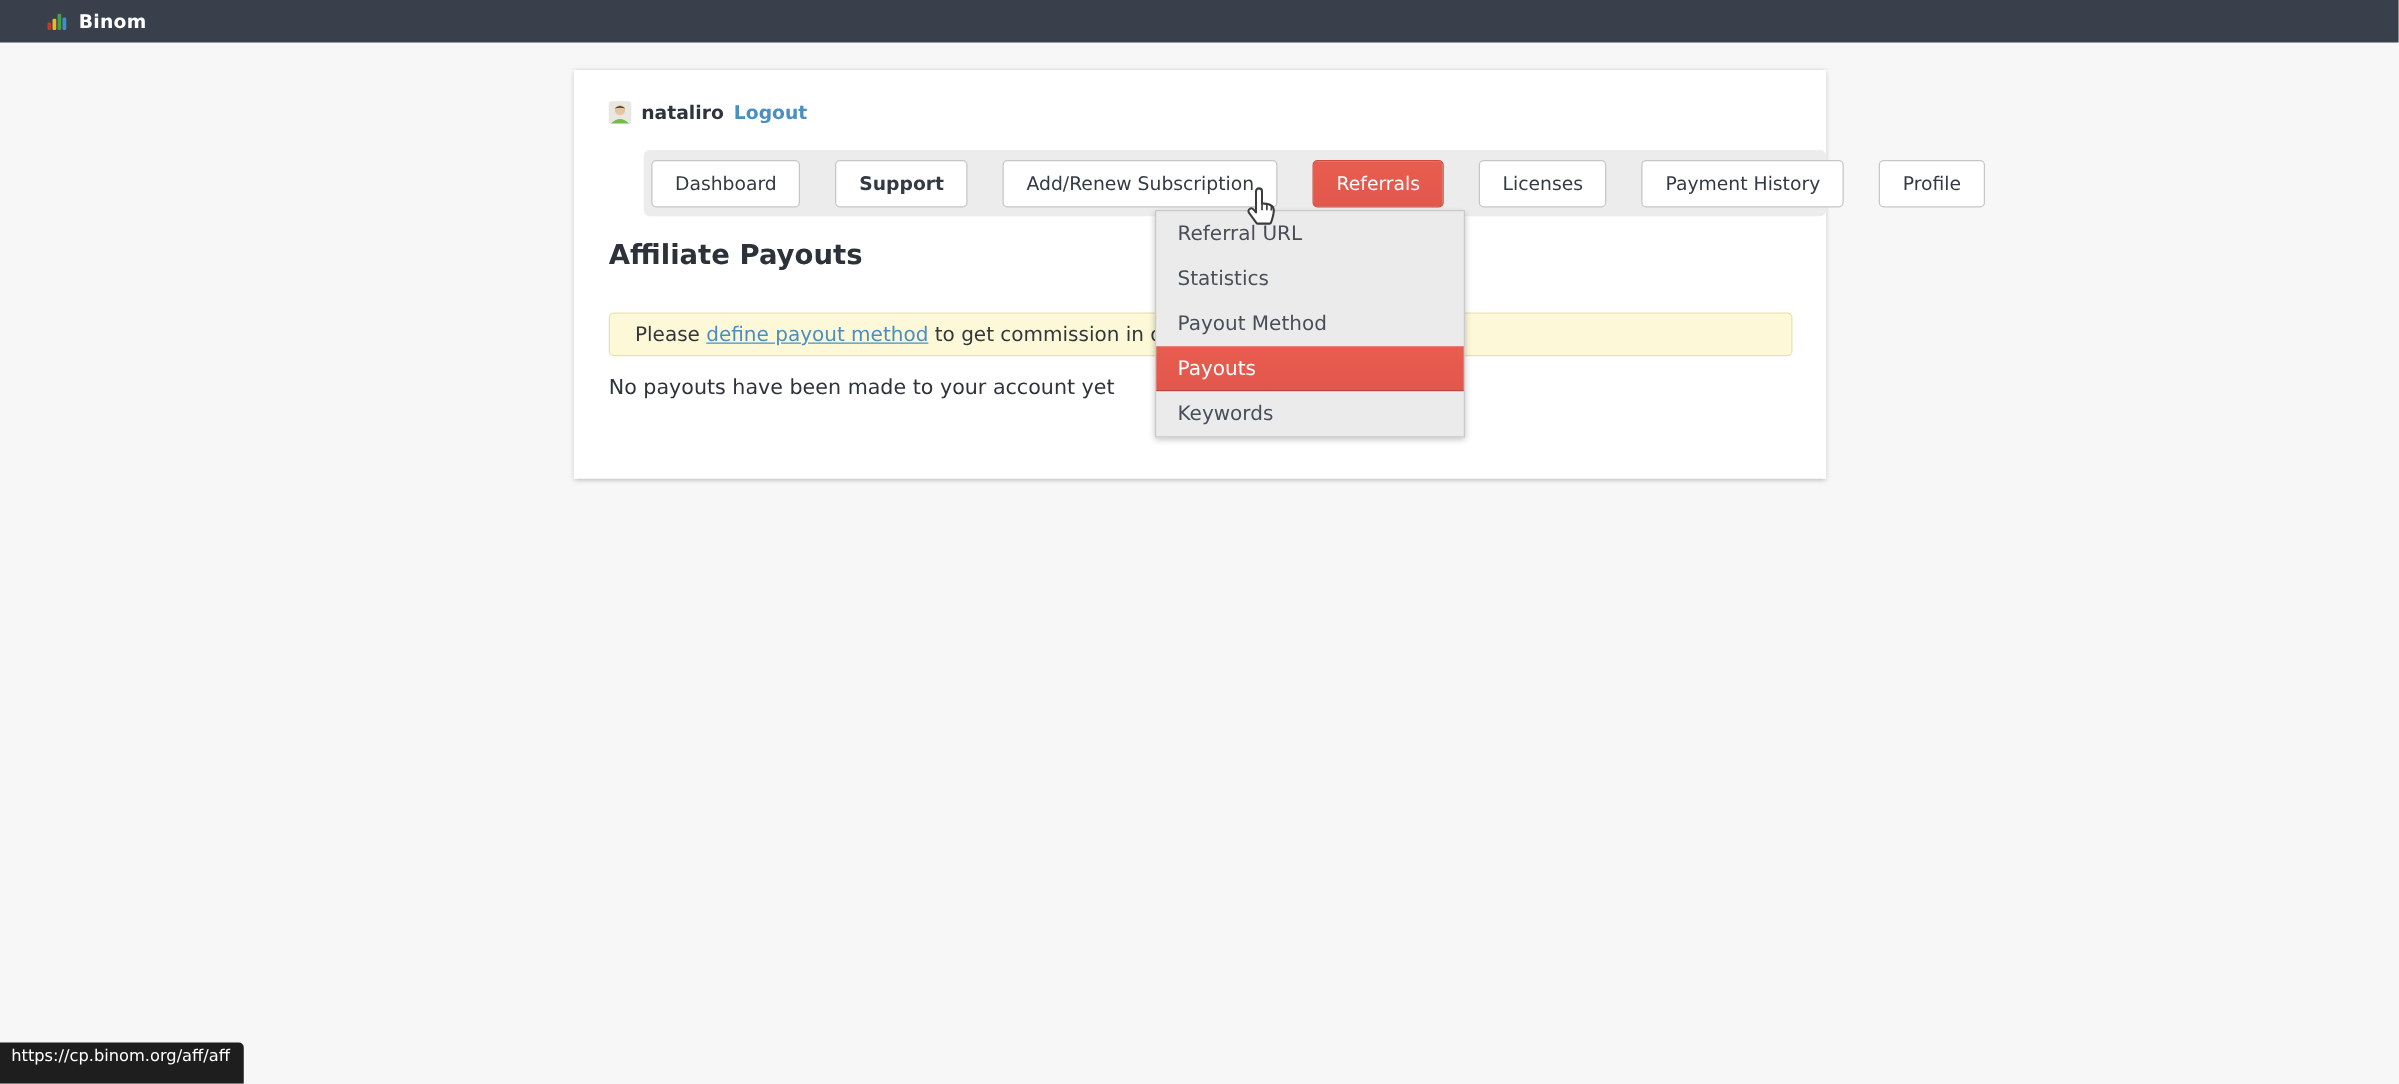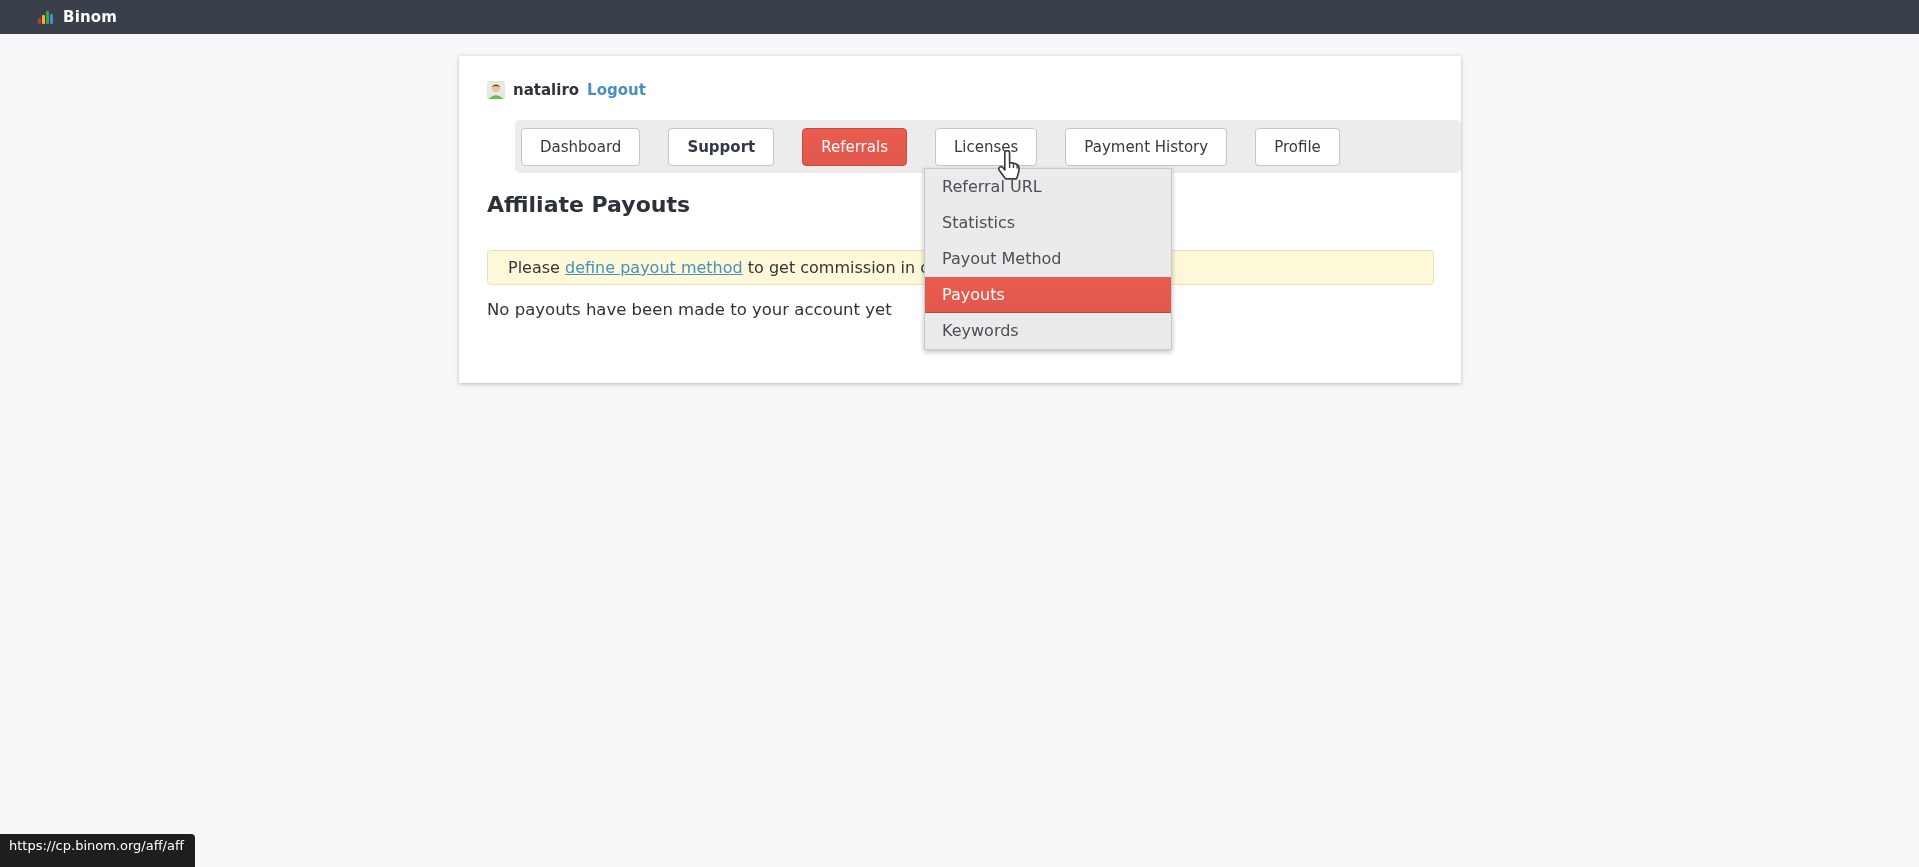--- a/index.html
+++ b/index.html
@@ -151,20 +151,21 @@
         <path d="M1.5 18 Q9 10.5 16.5 18Z" fill="#6fbf44"></path>
       </svg>
     </span>
     <span class="username">nataliro</span>
     <a class="logout">Logout</a>
   </div>
 
   <nav class="navstrip">
       <button class="tab">Dashboard</button>
       <button class="tab bold">Support</button>
+      <button class="tab">Add/Renew Subscription</button>
       <button class="tab active">Referrals</button>
       <button class="tab">Licenses</button>
       <button class="tab">Payment History</button>
       <button class="tab">Profile</button>
     </nav>
 
   <h1 class="page-title">Affiliate Payouts</h1>
 
   <div class="notice"><span>Please </span><a>define payout method</a><span> to get commission in our affilia</span></div>
 

